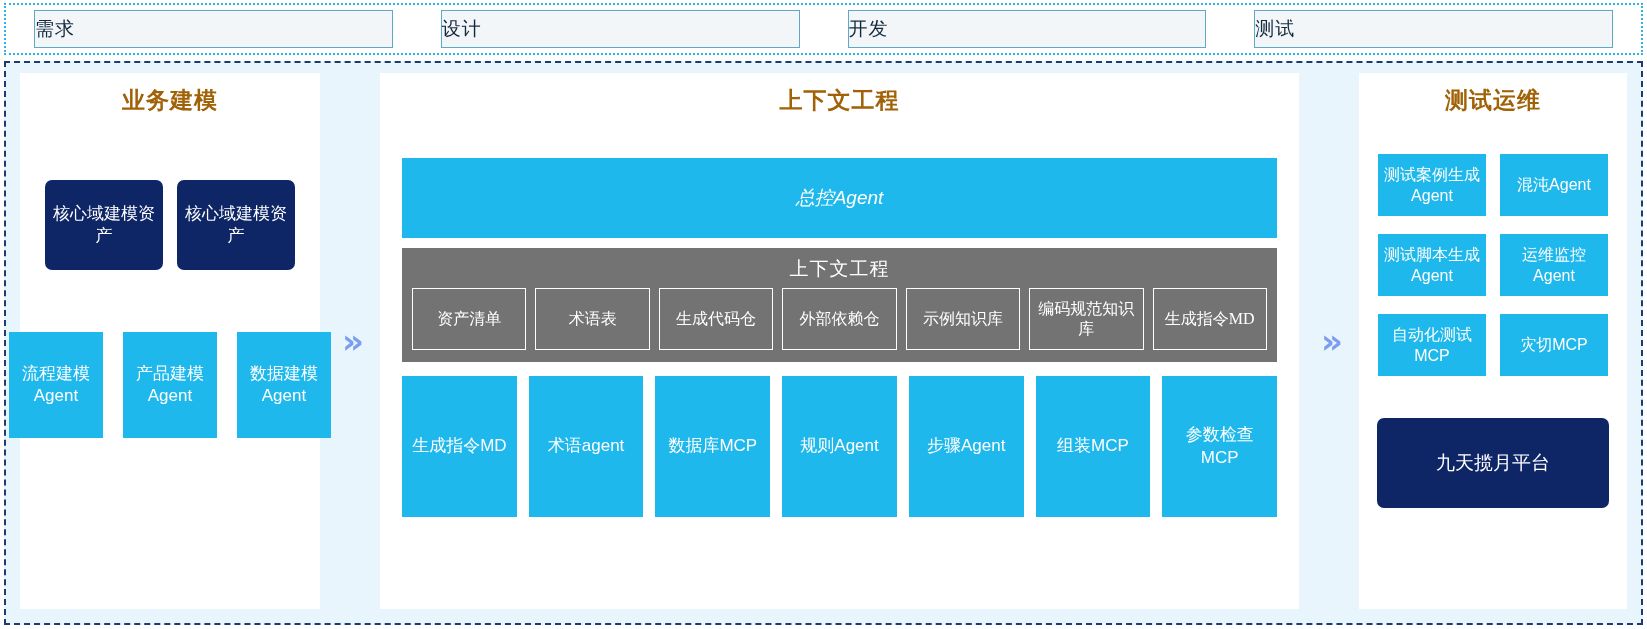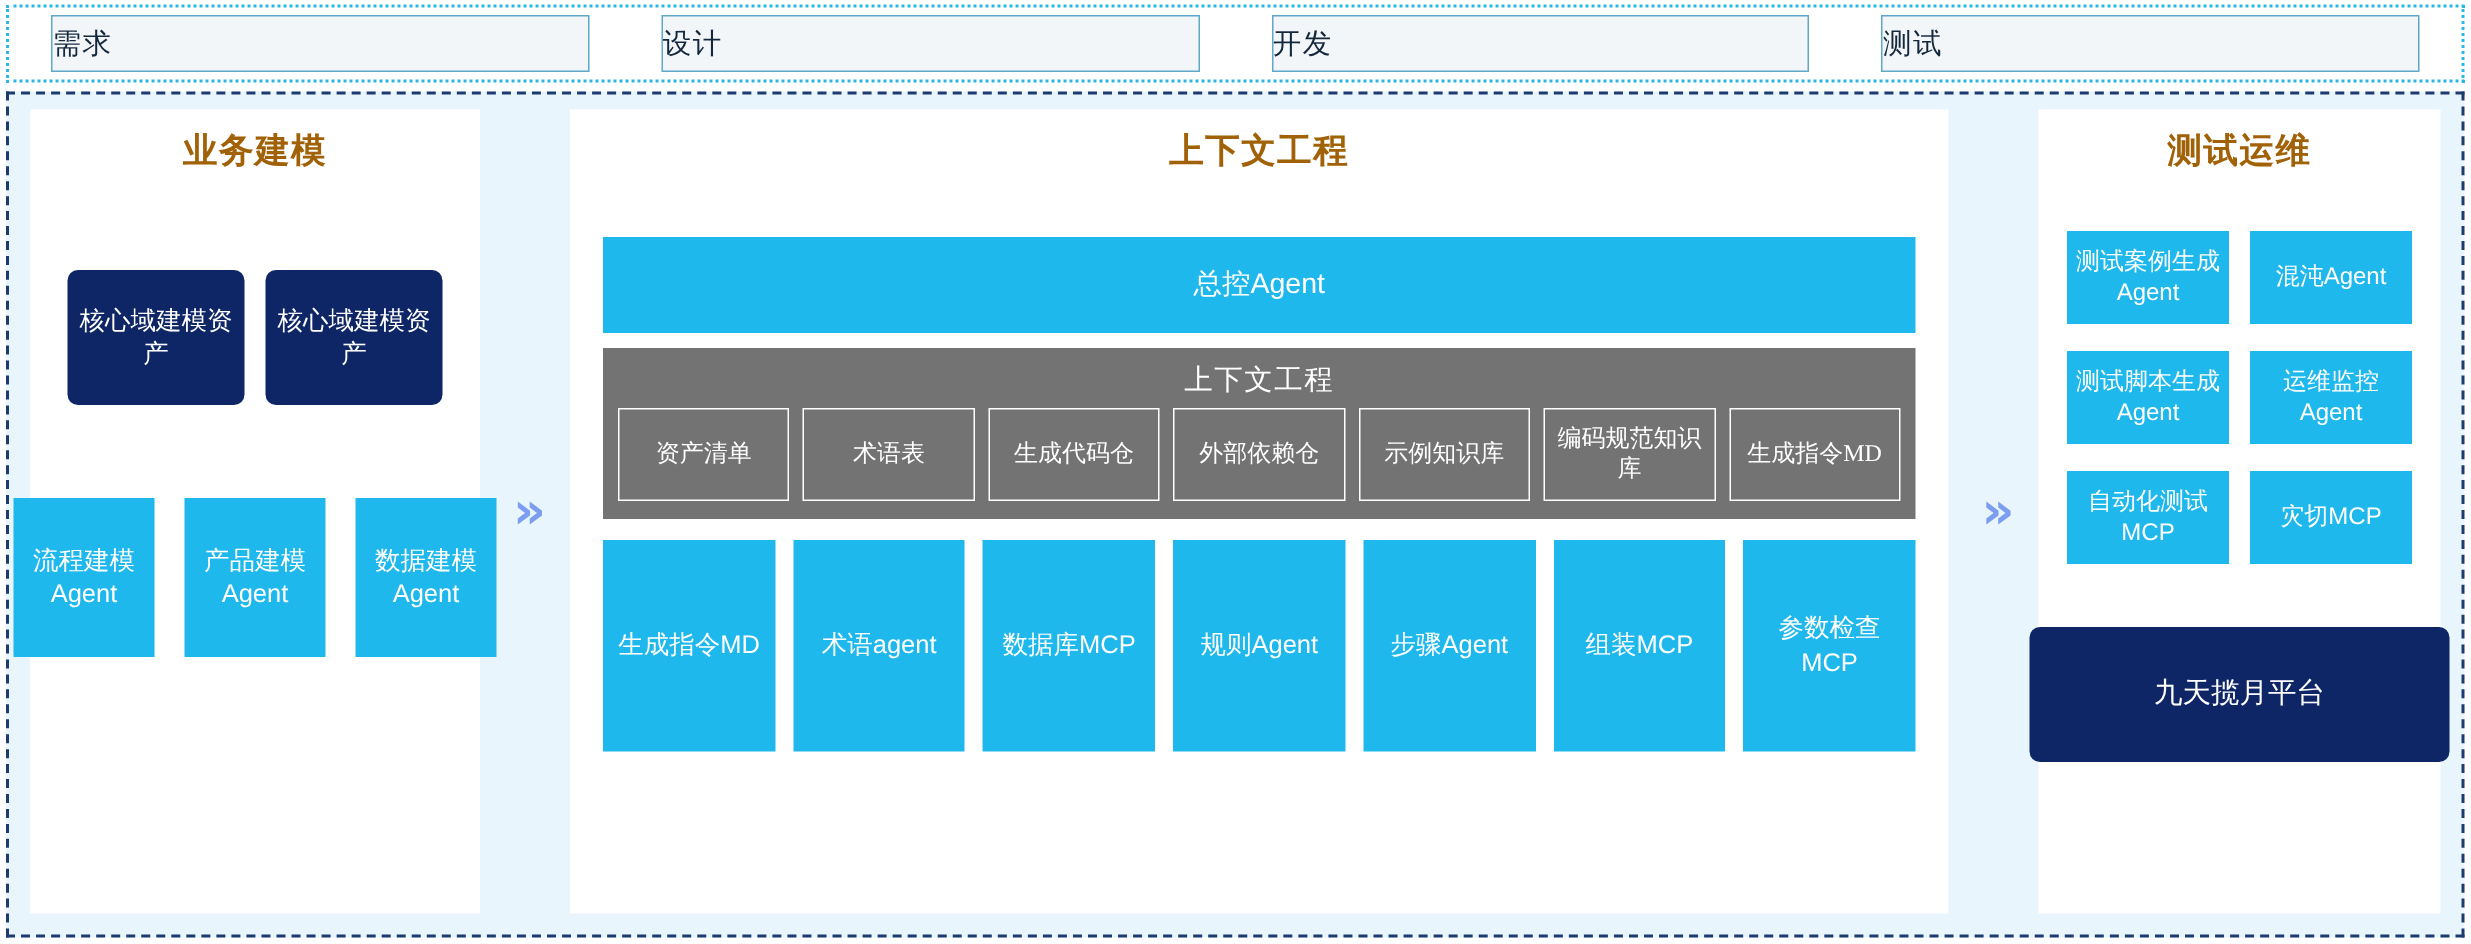--- a/index.html
+++ b/index.html
@@ -132,23 +132,24 @@
   .left-agents .cyan-card { width: 94px; height: 106px; justify-content: flex-end; }
 
   
   .center-body {
     width: 100%;
     padding: 0 22px;
     display: flex;
     flex-direction: column;
   }
   .master-agent {
-    height: 64px;
+    height: 80px;
     margin-top: 22px;
     font-size: 19px;
+    font-style: italic;
   }
   .ctx-block {
     background: #737373;
     margin-top: 10px;
     padding: 8px 10px 12px 10px;
     display: flex;
     flex-direction: column;
     align-items: center;
     font-family: Liberation Serif, serif;
   }
@@ -192,21 +193,21 @@
   
   .right-grid {
     margin-top: 18px;
     display: grid;
     grid-template-columns: 108px 108px;
     grid-gap: 18px 14px;
   }
   .right-grid .cyan-card { height: 62px; font-size: 16px; }
 
   .platform-card {
-    width: 280px;
+    width: 232px;
     height: 90px;
     margin-top: 42px;
     font-size: 19px;
   }
 </style>
 </head>
 <body>
 
 <div id="root">
 

